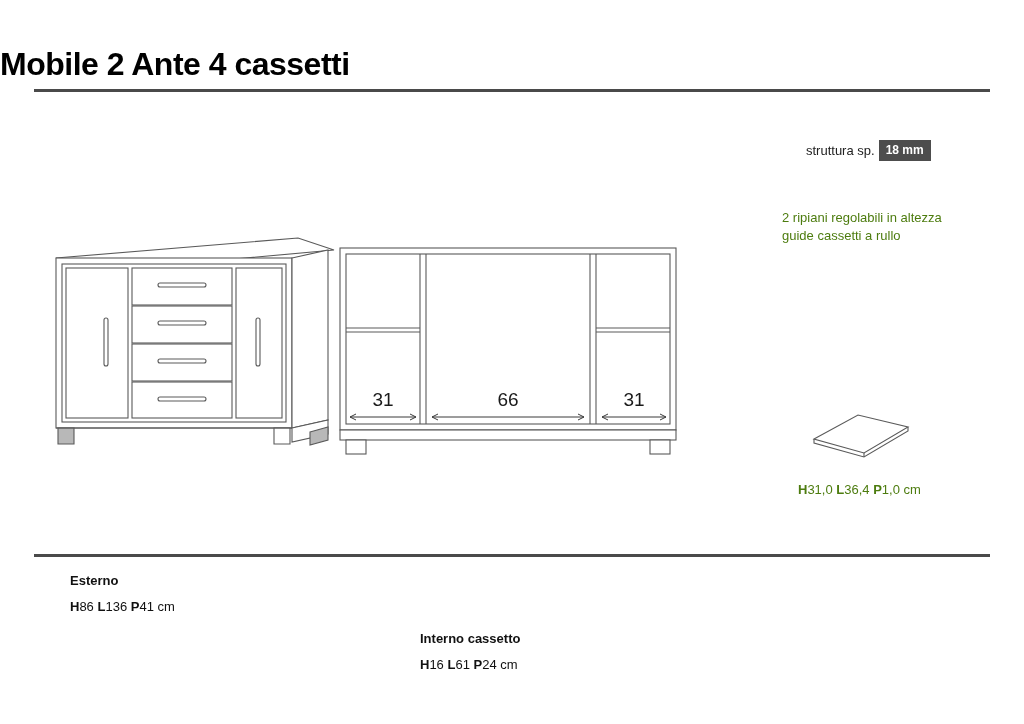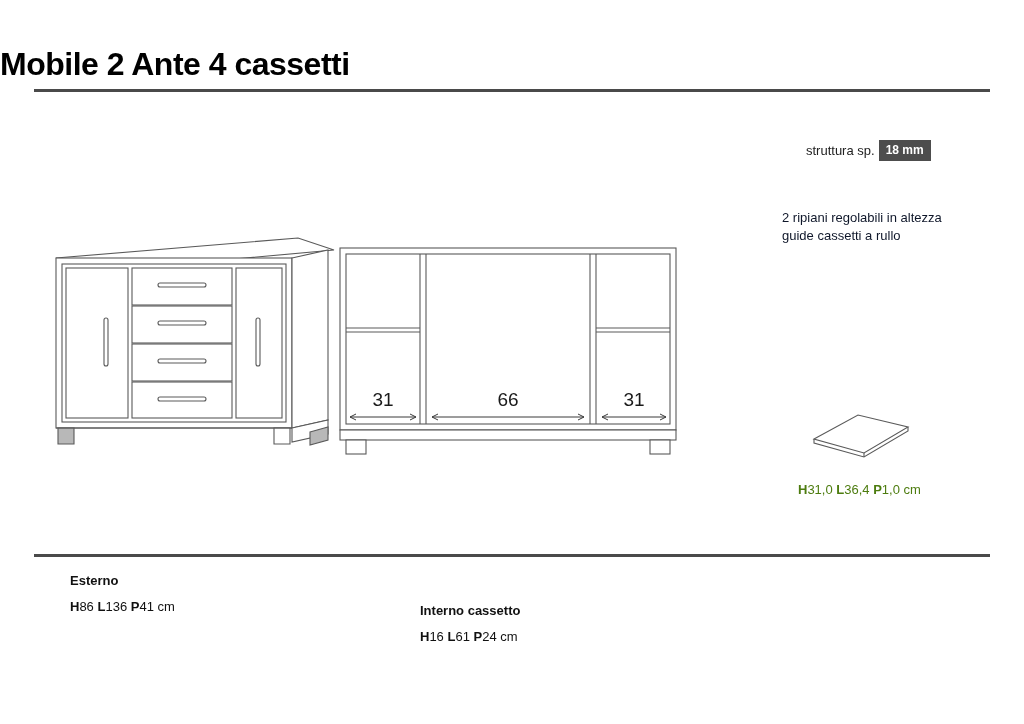--- a/index.html
+++ b/index.html
@@ -71,21 +71,21 @@
     margin-left: 4px;
     position: relative;
     top: -1px;
   }
   .notes {
     position: absolute;
     left: 782px;
     top: 209px;
     font-size: 13px;
     line-height: 18px;
-    color: #0f172a;
+    color: #4d7c0f;
   }
   .panel-svg {
     position: absolute;
     left: 800px;
     top: 405px;
   }
   .panel-dims {
     position: absolute;
     left: 798px;
     top: 482px;
@@ -119,21 +119,21 @@
     font-weight: bold;
     font-size: 13px;
     margin-bottom: 4px;
     display: block;
   }
   .spec b { font-weight: bold; }
 
   .spec-esterno { left: 70px; top: 570px; width: 200px; }
   .spec-peso    { left: 70px; top: 619px; width: 200px; }
   .spec-interno { left: 430px; top: 570px; width: 210px; }
-  .spec-interno-cassetto { left: 420px; top: 600px; width: 230px; }
+  .spec-interno-cassetto { left: 420px; top: 628px; width: 230px; }
 
   .nowrap { white-space: nowrap; margin-top: 38px; }
 </style>
 </head>
 <body>
 
 <div class="sheet">
 
   <div class="title">Mobile 2 Ante 4 cassetti</div>
   <div class="rule-top"></div>

